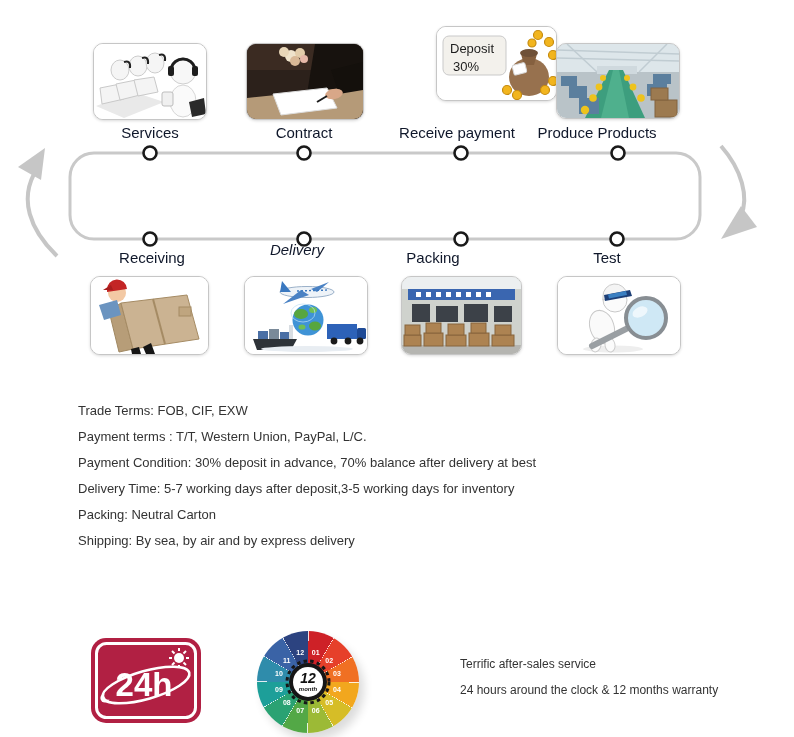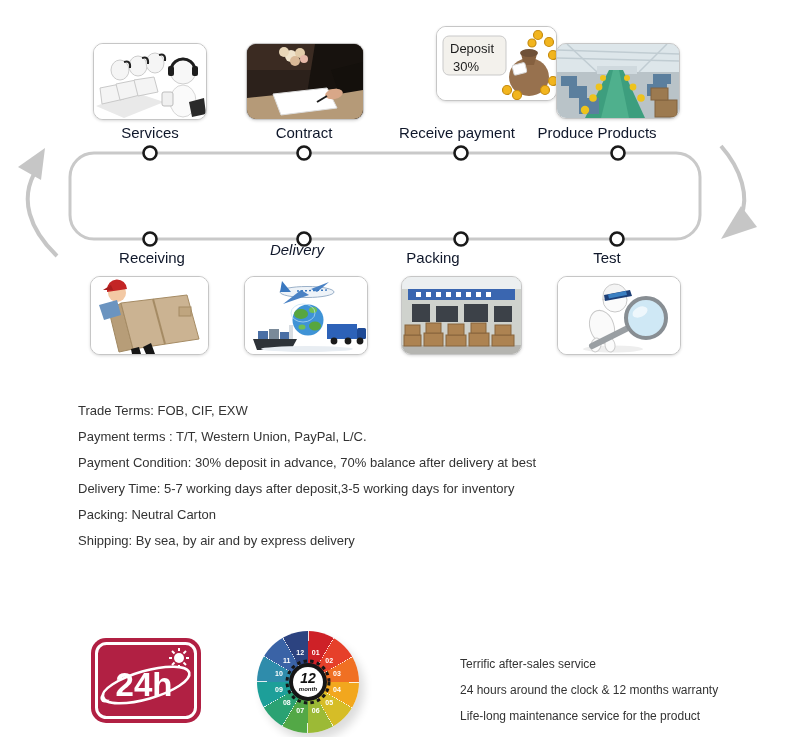--- a/index.html
+++ b/index.html
@@ -362,16 +362,15 @@
       <circle cx="26" cy="26" r="19" fill="#161616"></circle>
       <circle cx="26" cy="26" r="15" fill="#ffffff"></circle>
       <text x="26" y="27" text-anchor="middle" font-size="14" font-weight="bold" font-style="italic" fill="#111">12</text>
       <text x="26" y="35" text-anchor="middle" font-size="6" font-weight="bold" font-style="italic" fill="#111">month</text>
     </svg>
   </div>
 
   <div class="aftersales-text">
     <div>Terrific after-sales service</div>
     <div>24 hours around the clock &amp; 12 months warranty</div>
-    <div>Life-long maintenance service for the product</div>
   </div>
 
 </div>
 
 </body></html>

